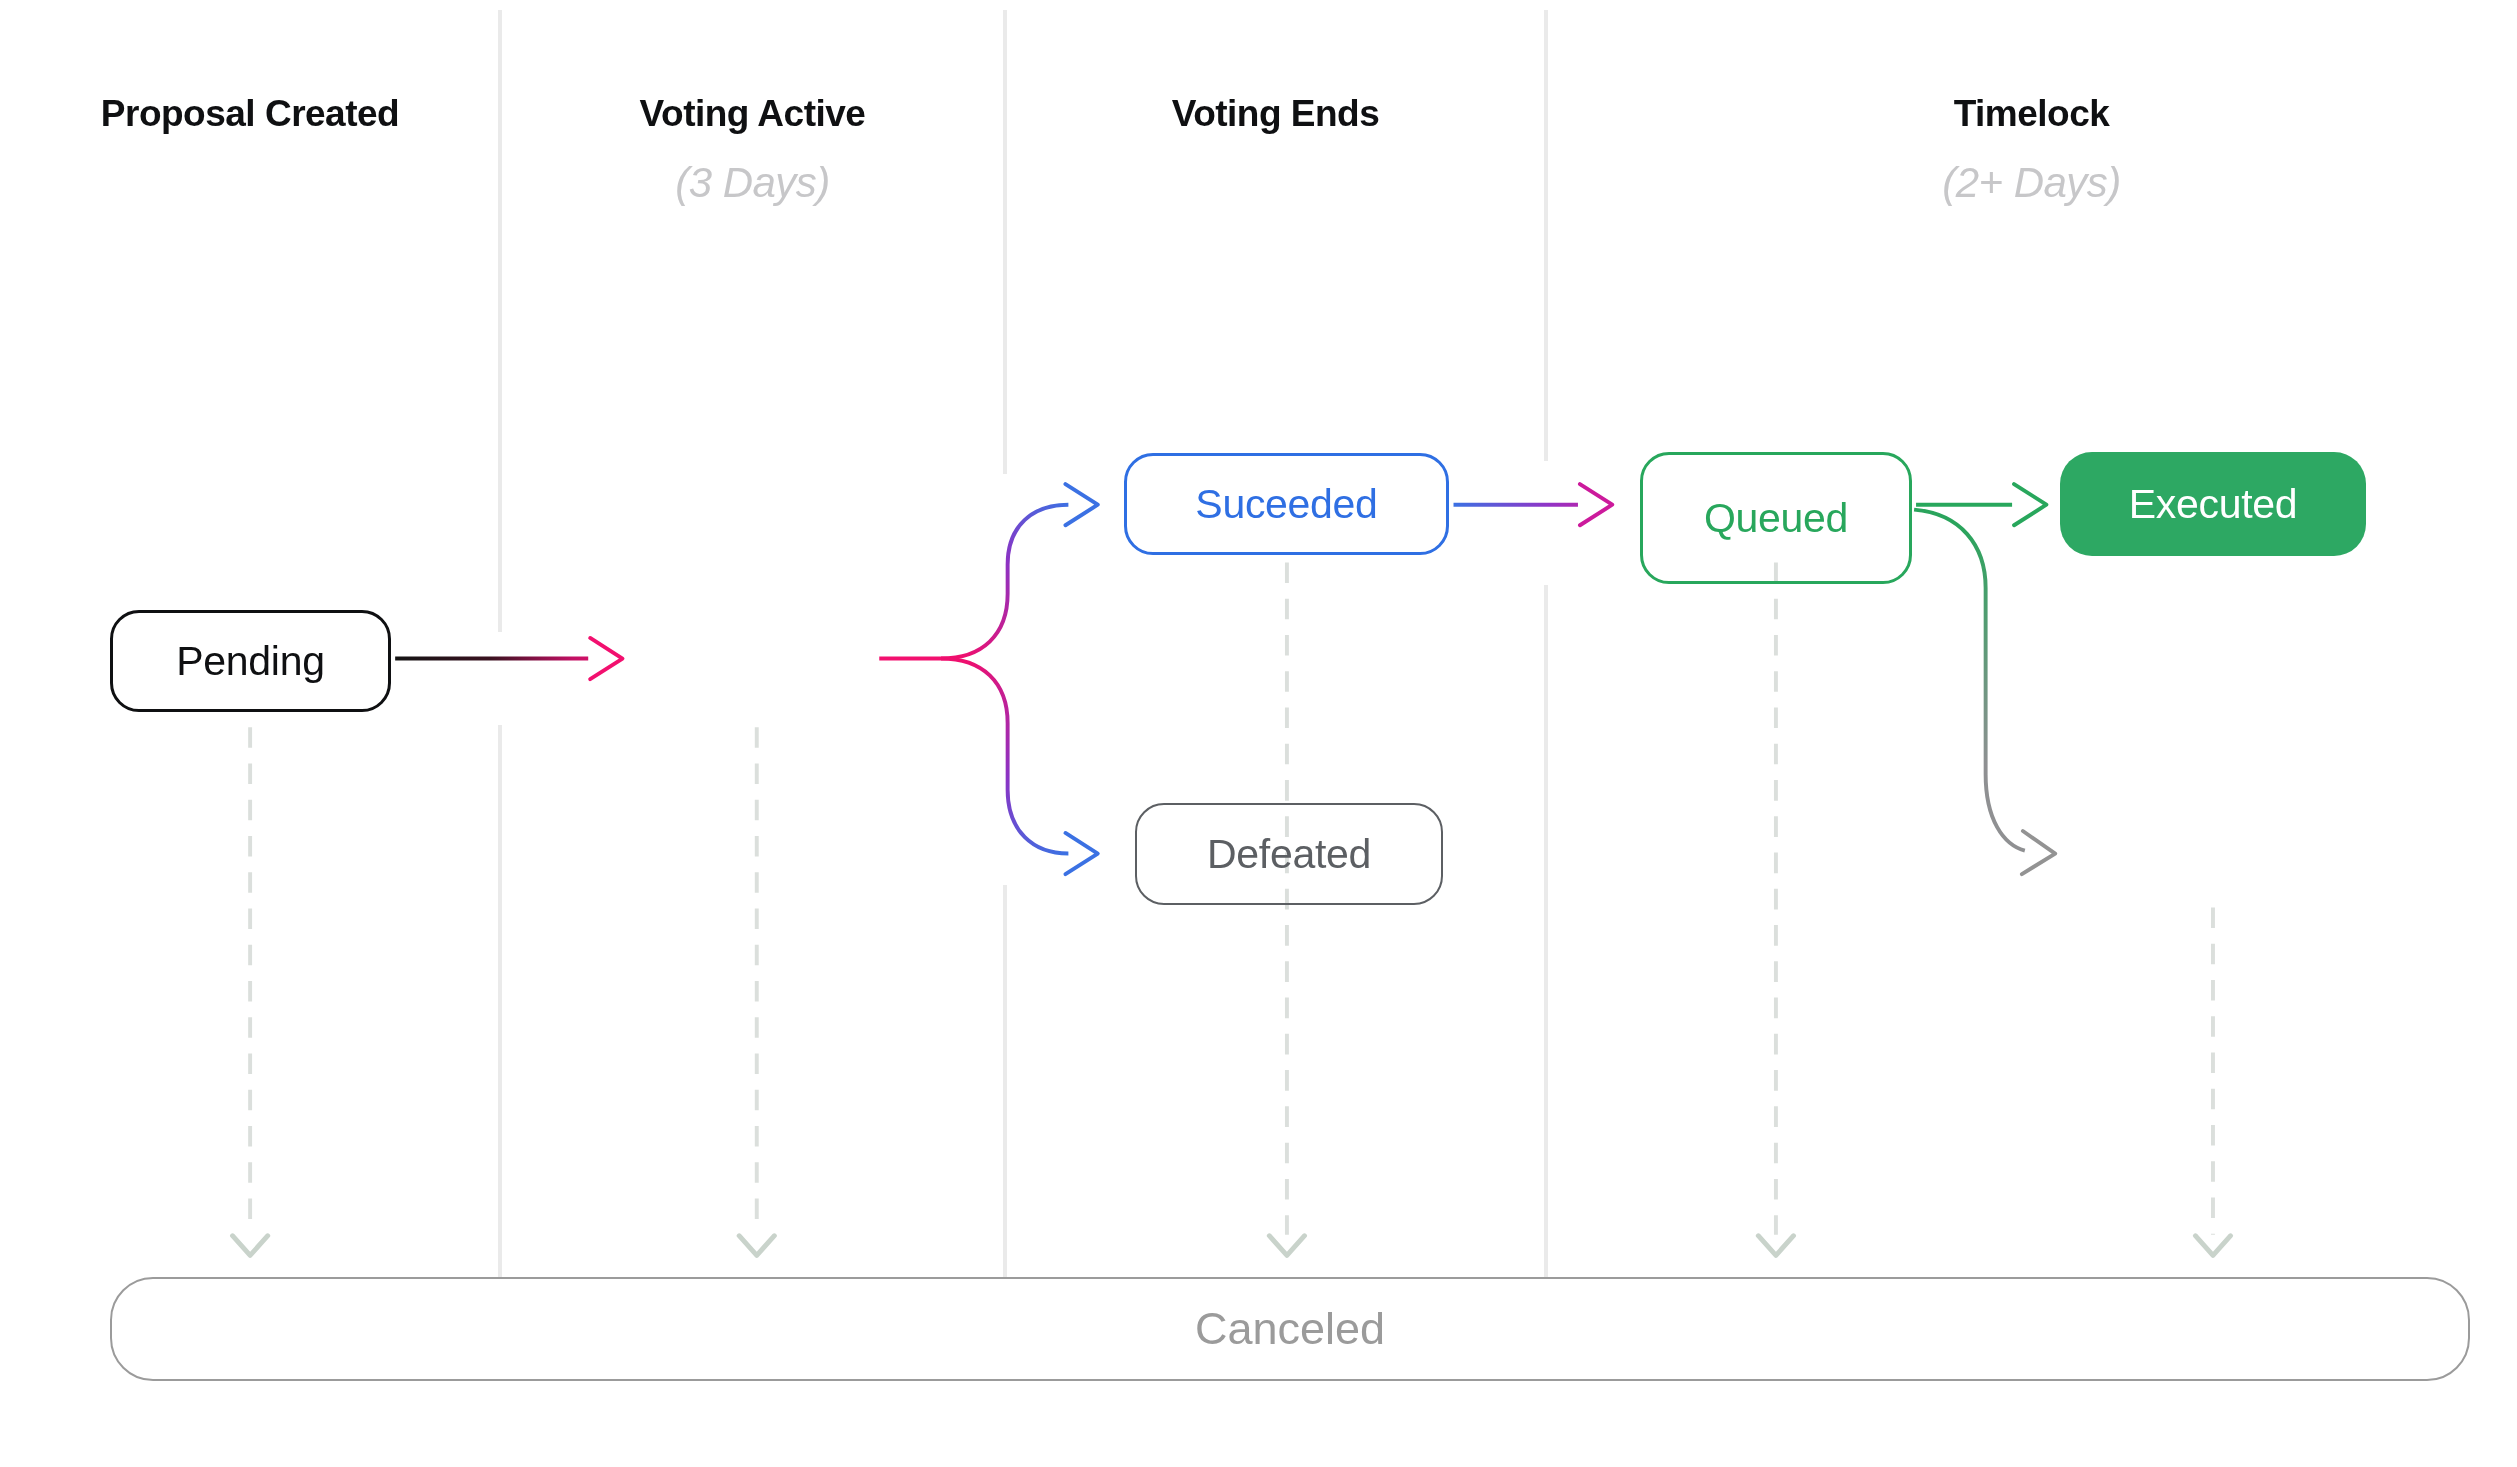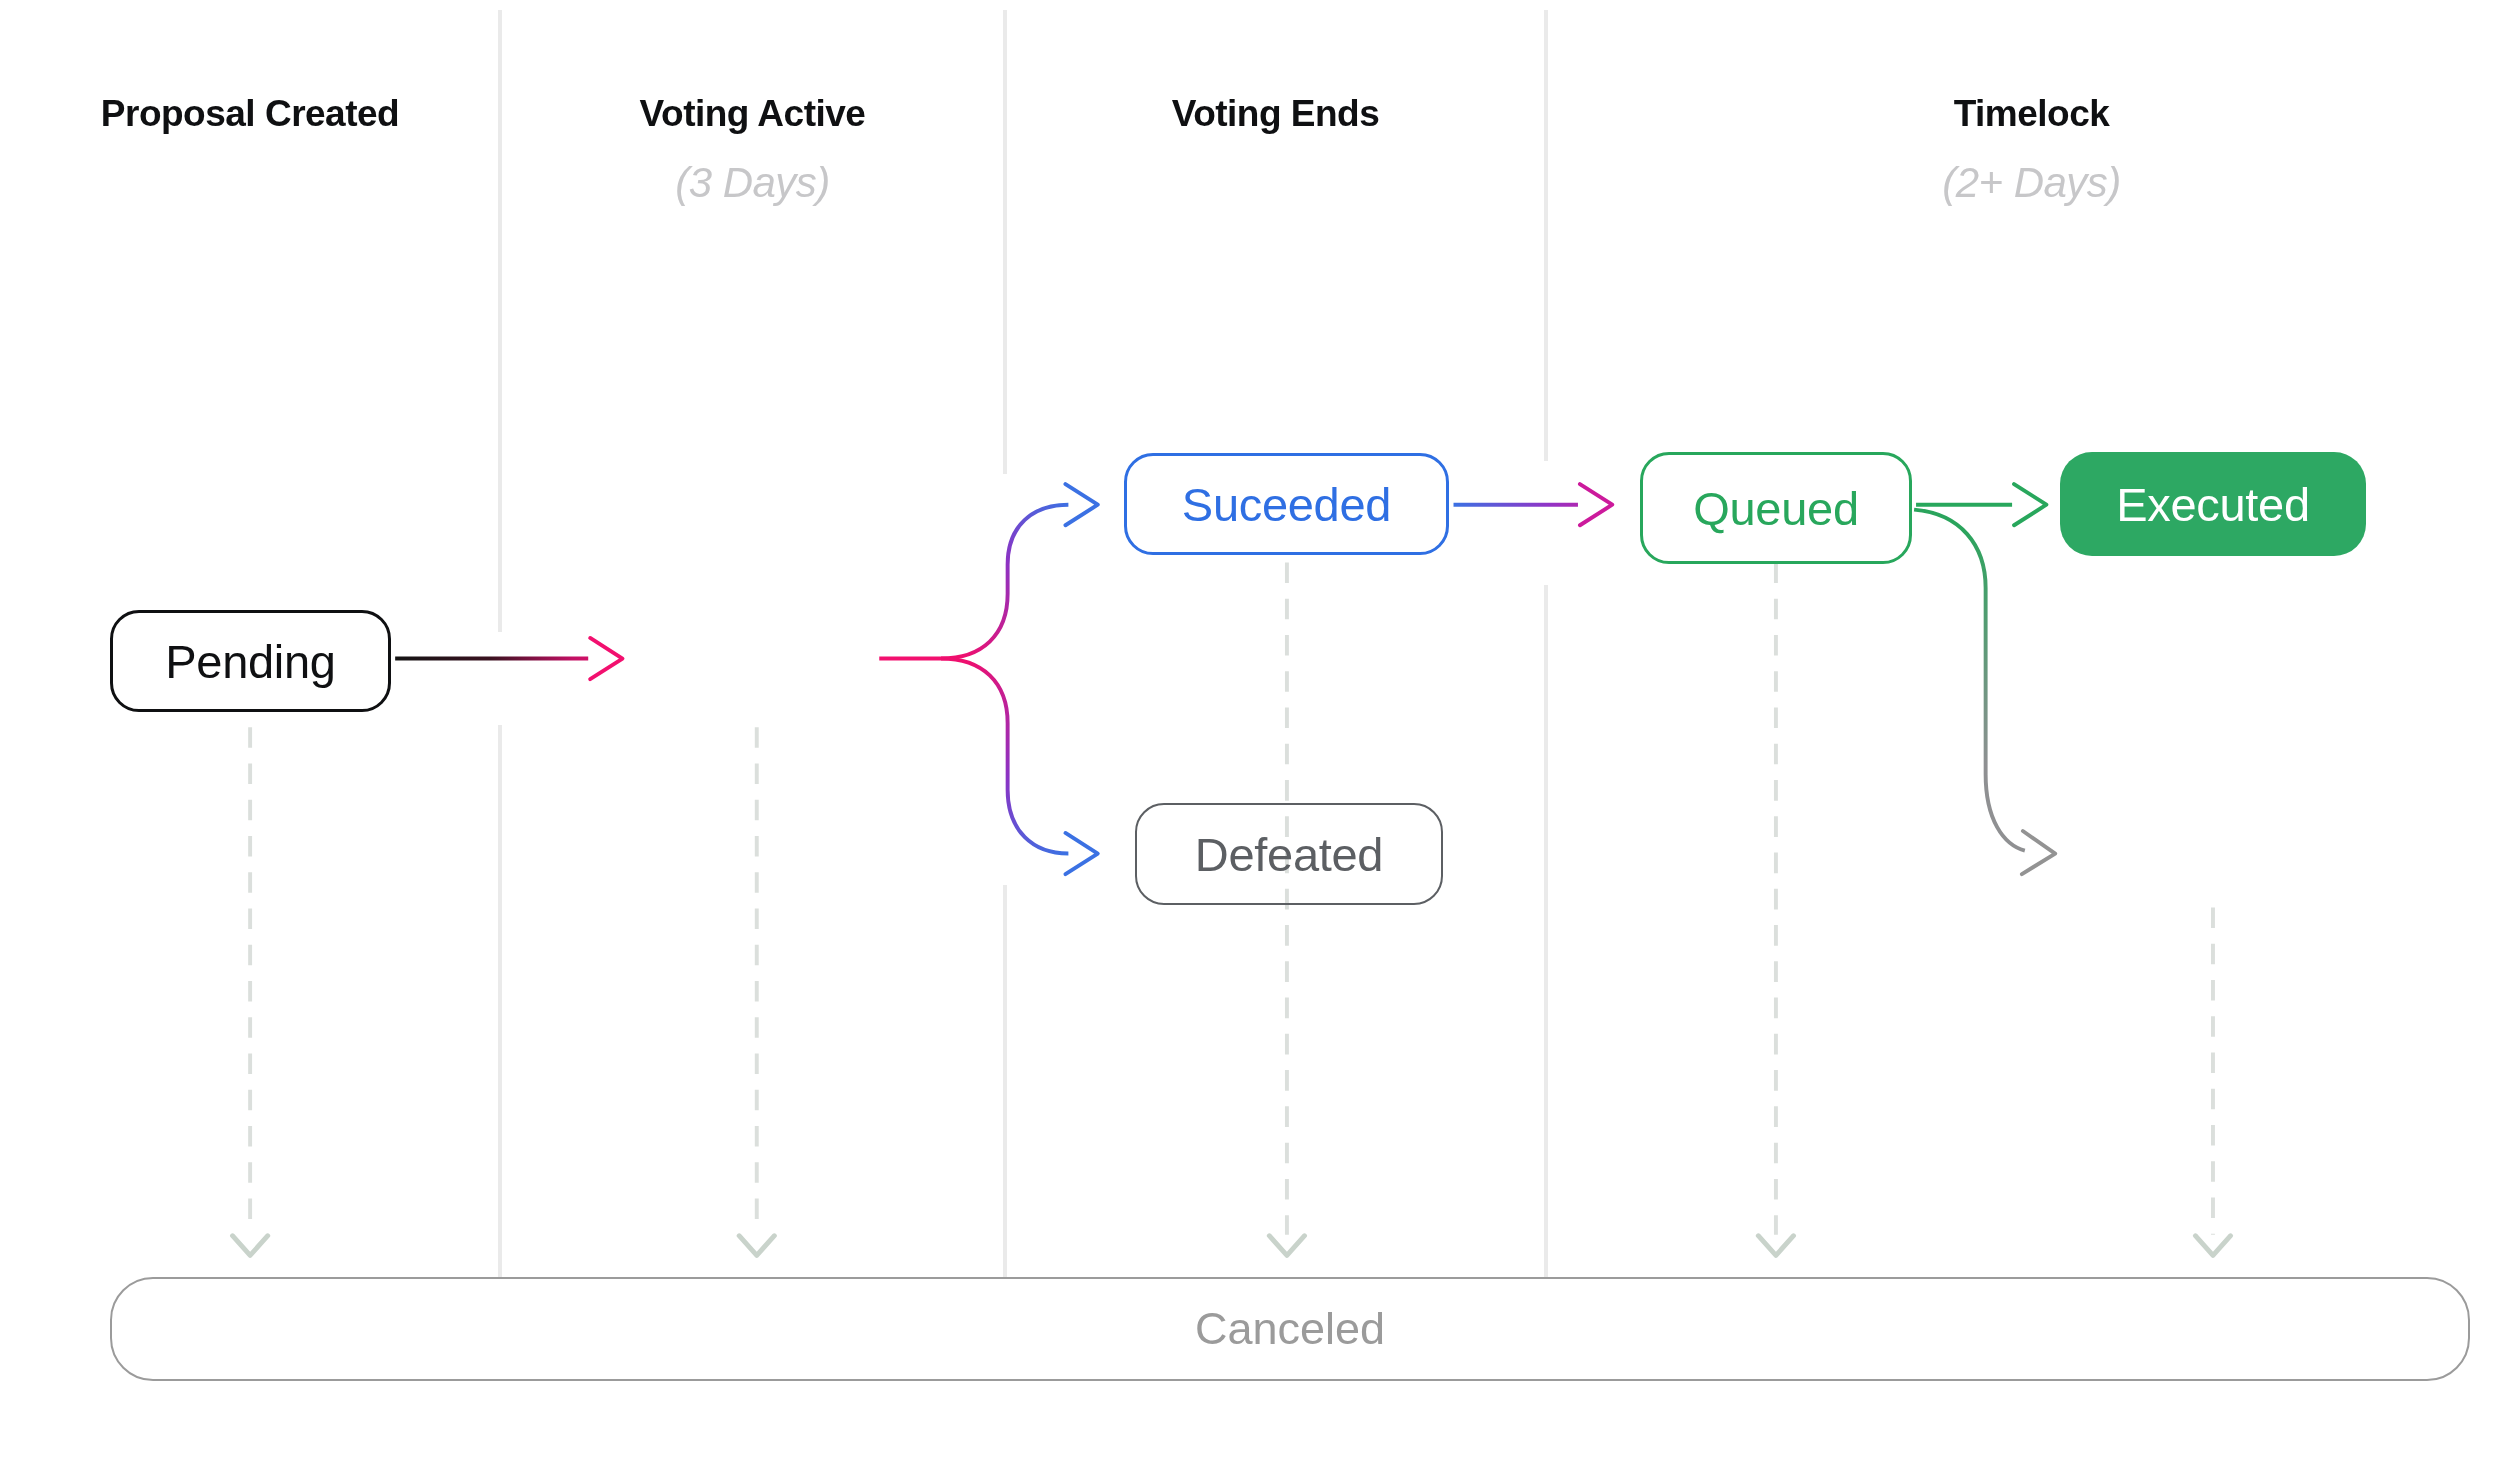--- a/index.html
+++ b/index.html
@@ -10,21 +10,21 @@
   
   .sep{position:absolute;width:3.9px;background:var(--separator,#EAEAEA);}
   
   .phase{position:absolute;text-align:center;}
   .phase-title{font-size:37px;font-weight:700;color:var(--ink,#0c0c0d);letter-spacing:-0.5px;line-height:1.1;}
   .phase-sub{position:absolute;text-align:center;font-size:42px;font-style:italic;color:var(--muted,#c7c7c9);letter-spacing:-0.5px;line-height:1.1;}
   
   .node{
     position:absolute;display:flex;align-items:center;justify-content:center;
     border-radius:29px;background:transparent;box-sizing:border-box;
-    font-size:47px;font-weight:500;letter-spacing:-0.3px;
+    font-size:41px;font-weight:500;letter-spacing:-0.3px;
   }
   .node-black   {border:3.9px solid var(--ink,#121316);color:var(--ink,#121316);}
   .node-pink    {border:3.9px solid var(--pink,#F2106F);color:var(--pink,#F2106F);}
   .node-blue    {border:3.9px solid var(--blue,#2F6FE3);color:var(--blue,#2F6FE3);}
   .node-green   {border:3.9px solid var(--green,#28A75C);color:var(--green,#28A75C);}
   .node-gray    {border:2.9px solid var(--gray,#5c5f63);color:var(--gray,#5c5f63);}
   .node-fill-green{background:var(--greenFill,#2DA863);border:none;color:#ffffff;border-radius:32px;}
   .cancel-bar{
     position:absolute;display:flex;align-items:center;justify-content:center;
     border:2.9px solid var(--barGray,#9B9B9B);border-radius:43px;box-sizing:border-box;
@@ -124,21 +124,21 @@
 
   <div class="node node-black" style="left:110px;top:610px;width:281px;height:102px;">
     <span>Pending</span>
   </div>
   <div class="node node-blue" style="left:1124px;top:453px;width:325px;height:102px;">
     <span>Suceeded</span>
   </div>
   <div class="node node-gray" style="left:1135px;top:803px;width:308px;height:102px;">
     <span>Defeated</span>
   </div>
-  <div class="node node-green" style="left:1640px;top:452px;width:272px;height:112px;">
+  <div class="node node-green" style="left:1640px;top:452px;width:272px;height:132px;">
     <span>Queued</span>
   </div>
   <div class="node node-fill-green" style="left:2060px;top:452px;width:306px;height:104px;">
     <span>Executed</span>
   </div>
 
   <div class="cancel-bar" style="left:110px;top:1277px;width:2360px;height:104px;">
     <span>Canceled</span>
   </div>
 

